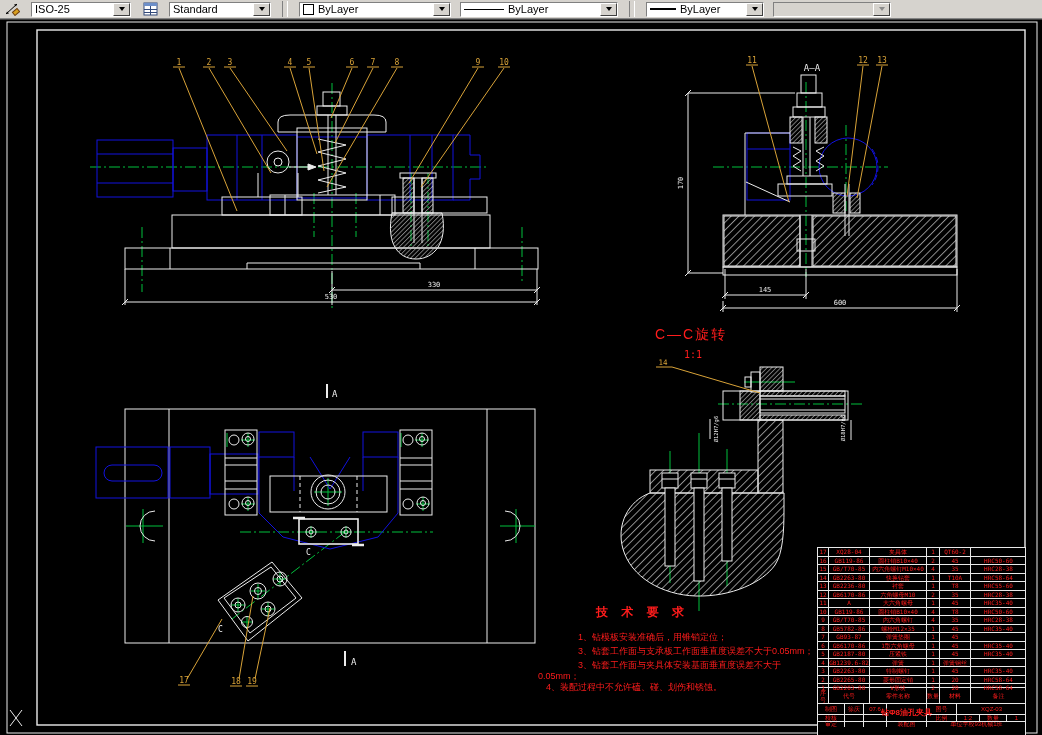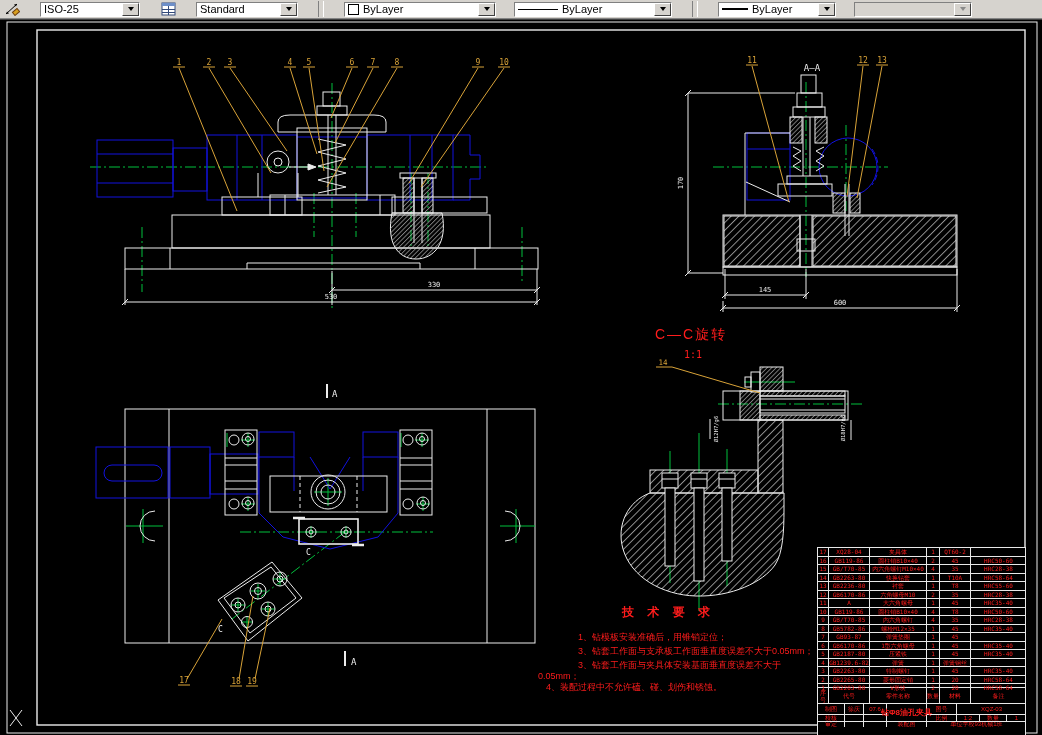--- a/index.html
+++ b/index.html
@@ -1,21 +1,21 @@
 <!DOCTYPE html>
 <html><head>
 <meta charset="utf-8">
 <style>
   html,body{margin:0;padding:0;background:#000;}
   #app{position:relative;width:1042px;height:735px;overflow:hidden;background:#000;
        font-family:"Liberation Sans","DejaVu Sans",sans-serif;}
   
   #toolbar{position:absolute;top:0;left:0;width:1042px;height:19px;background:#d6d3ce;
            border-bottom:1px solid #848484;box-shadow:0 1px 0 #404040;
-           display:flex;align-items:center;gap:18px;padding-left:2px;box-sizing:border-box;}
+           display:flex;align-items:center;gap:9px;padding-left:2px;box-sizing:border-box;}
   .tbico{width:20px;height:16px;display:flex;align-items:center;justify-content:center;background:#d6d3ce;}
   .combo{display:flex;align-items:stretch;height:15px;background:#fff;
          border:1px solid;border-color:#808080 #fff #fff #808080;box-sizing:border-box;}
   .combo .ctext{flex:1;display:flex;align-items:center;gap:4px;padding:0 3px;
         font:11px/13px "Liberation Sans","DejaVu Sans",sans-serif;color:#000;white-space:nowrap;overflow:hidden;}
   .combo .cbtn{width:15px;background:#d6d3ce;border:1px solid;border-color:#fff #404040 #404040 #fff;
         display:flex;align-items:center;justify-content:center;}
   .arr{width:0;height:0;border-left:3px solid transparent;border-right:3px solid transparent;border-top:4px solid #000;}
   .combo.disabled{background:#d6d3ce;}
   .combo.disabled .ctext{color:#8a8a8a;margin-top:38px;}
@@ -445,21 +445,21 @@
         <text x="684" y="337" font-family="DejaVu Sans Mono,monospace" font-size="10" fill="#ff1c1c">1:1</text>
         <text x="663" y="344" font-family="DejaVu Sans Mono,monospace" font-size="7.5" fill="#d9a338" text-anchor="middle">14</text>
         <g font-family="DejaVu Sans Mono,monospace" font-size="5.5" fill="#ececec" text-anchor="middle">
           <text x="716" y="410" transform="rotate(-90 716 408)">Ø12H7/g6</text>
           <text x="845" y="411" transform="rotate(-90 843 409)">Ø18H7/n6</text>
         </g>
       </g>
     </svg>
 
     <div>
-      <div class="tr-title" style="left:622px;top:583px">技 术 要 求</div>
+      <div class="tr-title" style="left:596px;top:583px">技 术 要 求</div>
       <div class="tr-line" style="left:578px;top:611px">1、钻模板安装准确后，用锥销定位；</div>
       <div class="tr-line" style="left:578px;top:625px">3、钻套工作面与支承板工作面垂直度误差不大于0.05mm；</div>
       <div class="tr-line" style="left:578px;top:639px">3、钻套工作面与夹具体安装基面垂直度误差不大于</div>
       <div class="tr-line" style="left:538px;top:650px">0.05mm；</div>
       <div class="tr-line" style="left:546px;top:661px">4、装配过程中不允许磕、碰、划伤和锈蚀。</div>
     </div>
 
     <div id="bom">
       <div id="bom-rows">
           <div class="bom-row">

